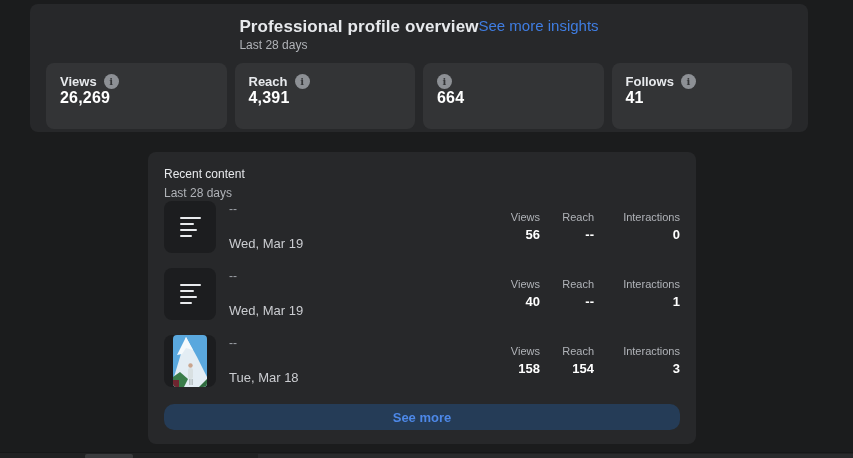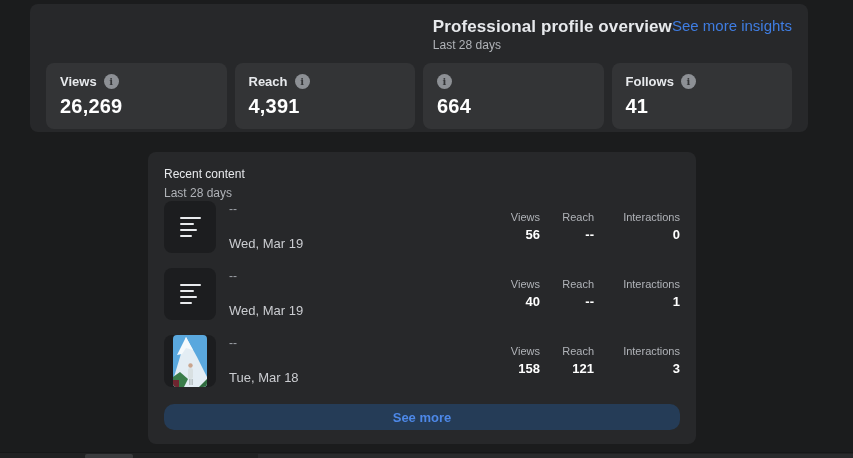--- a/index.html
+++ b/index.html
@@ -6,35 +6,35 @@
   html,body { width:853px; height:458px; }
   body {
     position:relative; overflow:hidden;
     background:#1b1c1d;
     font-family:"Liberation Sans", sans-serif;
   }
   .card { position:absolute; background:#27282a; border-radius:8px; }
 
   
   .overview-card { left:30px; top:4px; width:778px; height:128px; padding:12px 16px 0; }
-  .overview-header { display:flex; justify-content:flex-end; align-items:flex-start; }
+  .overview-header { display:flex; justify-content:center; align-items:flex-start; }
   .overview-title { font-size:17px; font-weight:bold; color:#e7e9ec; line-height:21px; letter-spacing:.1px; }
   .insights-link { font-size:15px; color:#3f7de2; line-height:19px; cursor:pointer; text-decoration:none; }
   .overview-subtitle { font-size:12px; color:#b0b3b8; line-height:16px; }
   .tiles { display:flex; gap:8px; margin-top:10px; }
   .tile { flex:1; height:66px; background:#333436; border-radius:8px; padding:11px 14px; cursor:pointer; }
   .tile-label-row { display:flex; align-items:center; gap:7px; }
   .tile-label { font-size:13px; font-weight:bold; color:#e7e9ec; white-space:nowrap; }
   .info-icon {
     width:15px; height:15px; border-radius:50%; background:#8d9095;
     color:#333436; font-size:10px; font-weight:bold;
     display:flex; align-items:center; justify-content:center;
     font-family:"DejaVu Serif", serif; cursor:pointer; flex:none;
   }
-  .tile-value { font-size:20px; font-weight:bold; color:#ffffff; margin-top:6px; letter-spacing:.2px; }
+  .tile-value { font-size:16px; font-weight:bold; color:#ffffff; letter-spacing:.2px; }
 
   
   .recent-card { left:148px; top:152px; width:548px; height:292px; padding:12px 16px 14px; }
   .recent-title { font-size:12px; font-weight:normal; color:#e7e9ec; line-height:21px; }
   .recent-subtitle { font-size:12px; color:#b0b3b8; line-height:16px; }
   .content-list { margin-top:0; }
   .content-row { display:flex; align-items:center; height:52px; cursor:pointer; }
   .content-row + .content-row { margin-top:15px; }
   .thumb {
     width:52px; height:52px; flex:none; background:#1c1d1f; border-radius:8px;
@@ -201,21 +201,21 @@
         <div class="row-title">--</div>
         <div class="row-date">Tue, Mar 18</div>
       </div>
       <div class="row-stats">
         <div class="stat-col col-views">
           <div class="stat-label">Views</div>
           <div class="stat-value">158</div>
         </div>
         <div class="stat-col col-reach">
           <div class="stat-label">Reach</div>
-          <div class="stat-value">121</div>
+          <div class="stat-value">154</div>
         </div>
         <div class="stat-col col-inter">
           <div class="stat-label">Interactions</div>
           <div class="stat-value">3</div>
         </div>
       </div>
     </div>
 
   </div>
 

